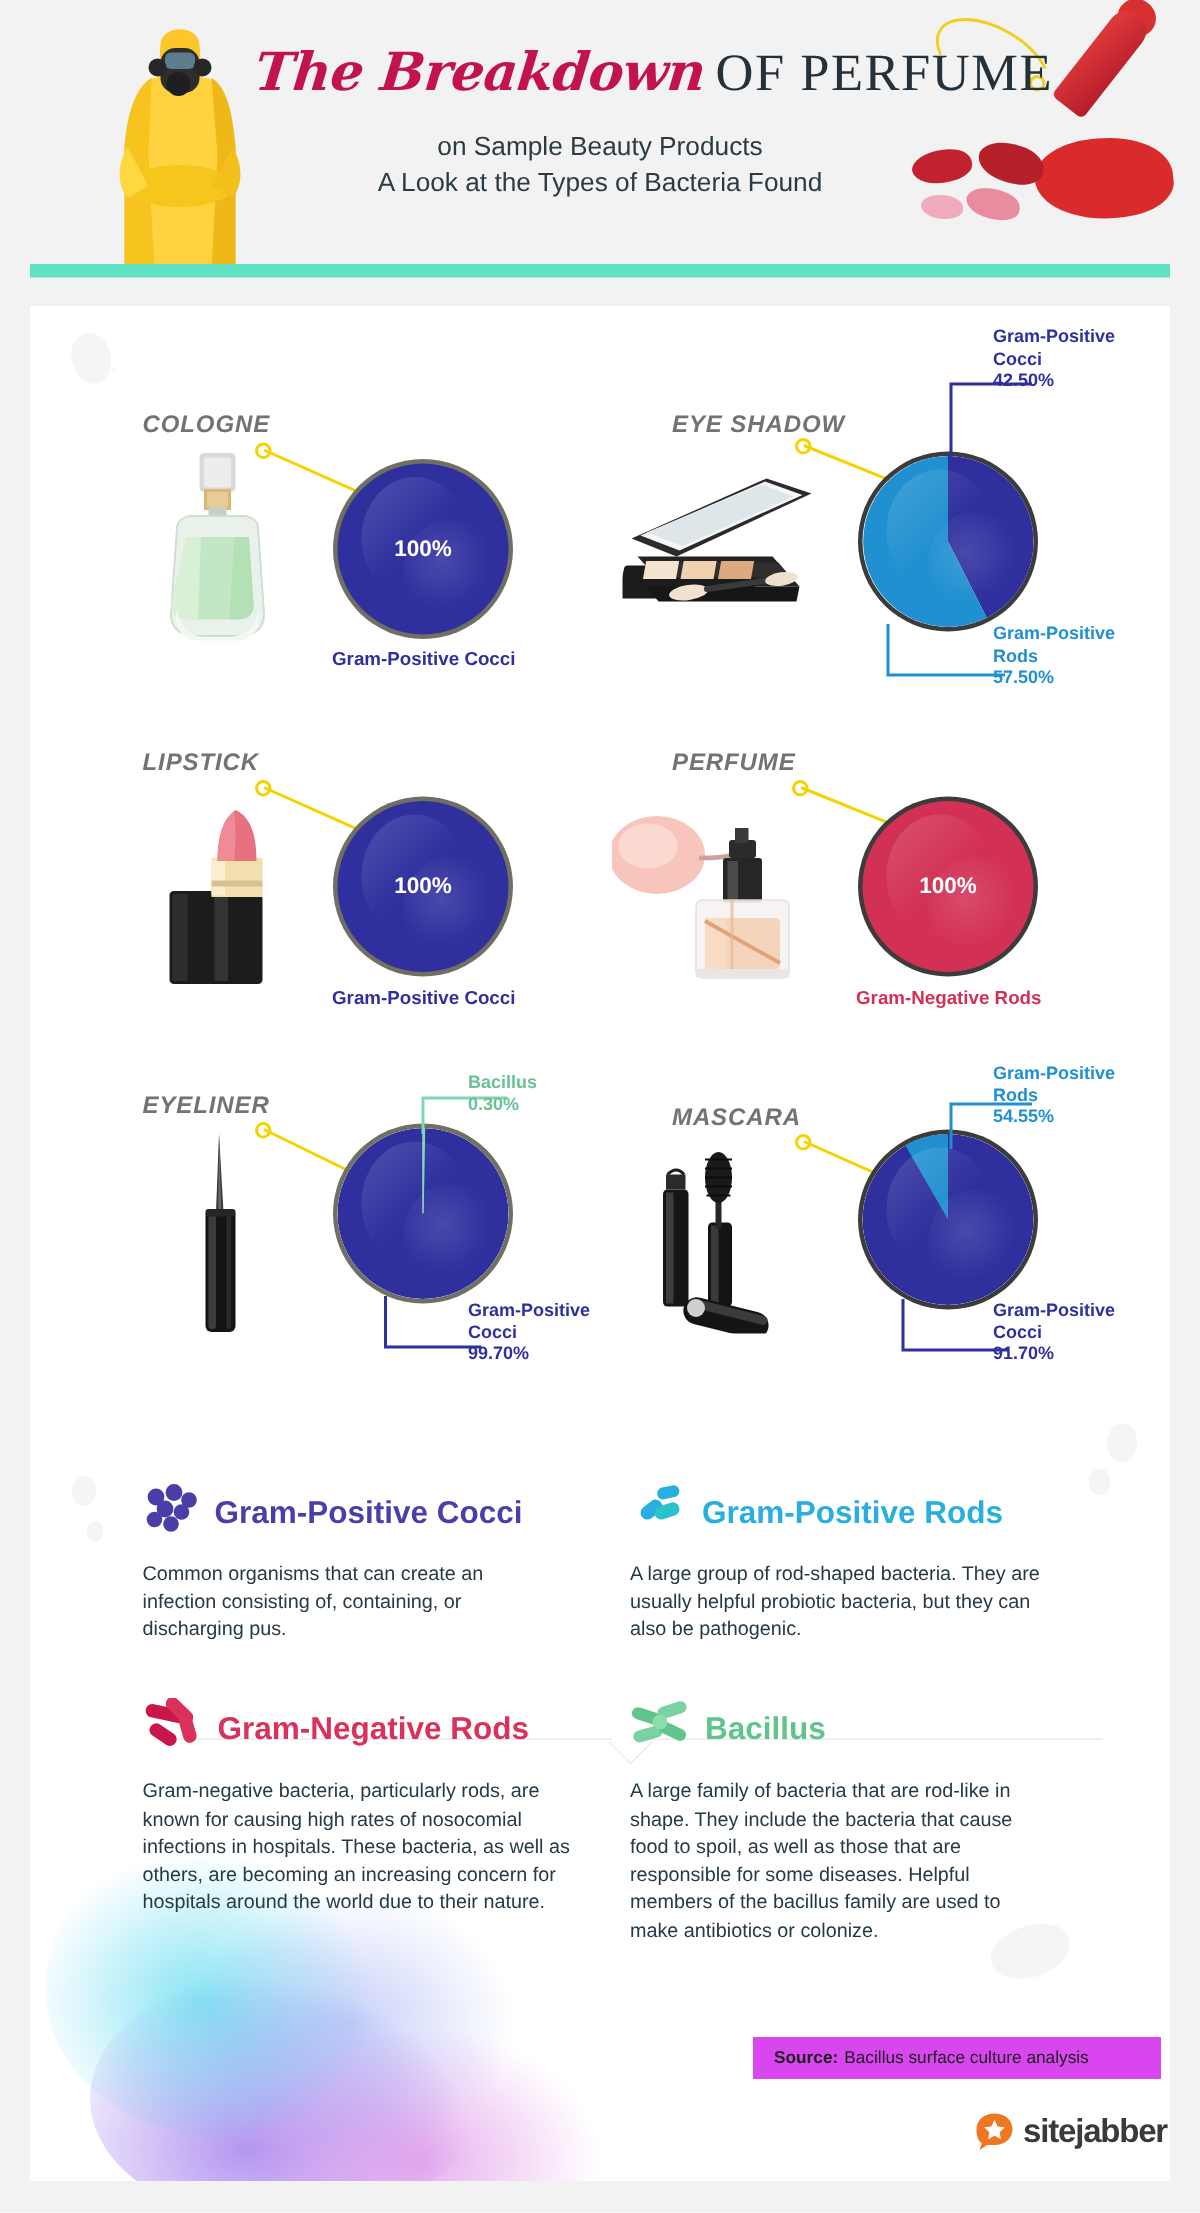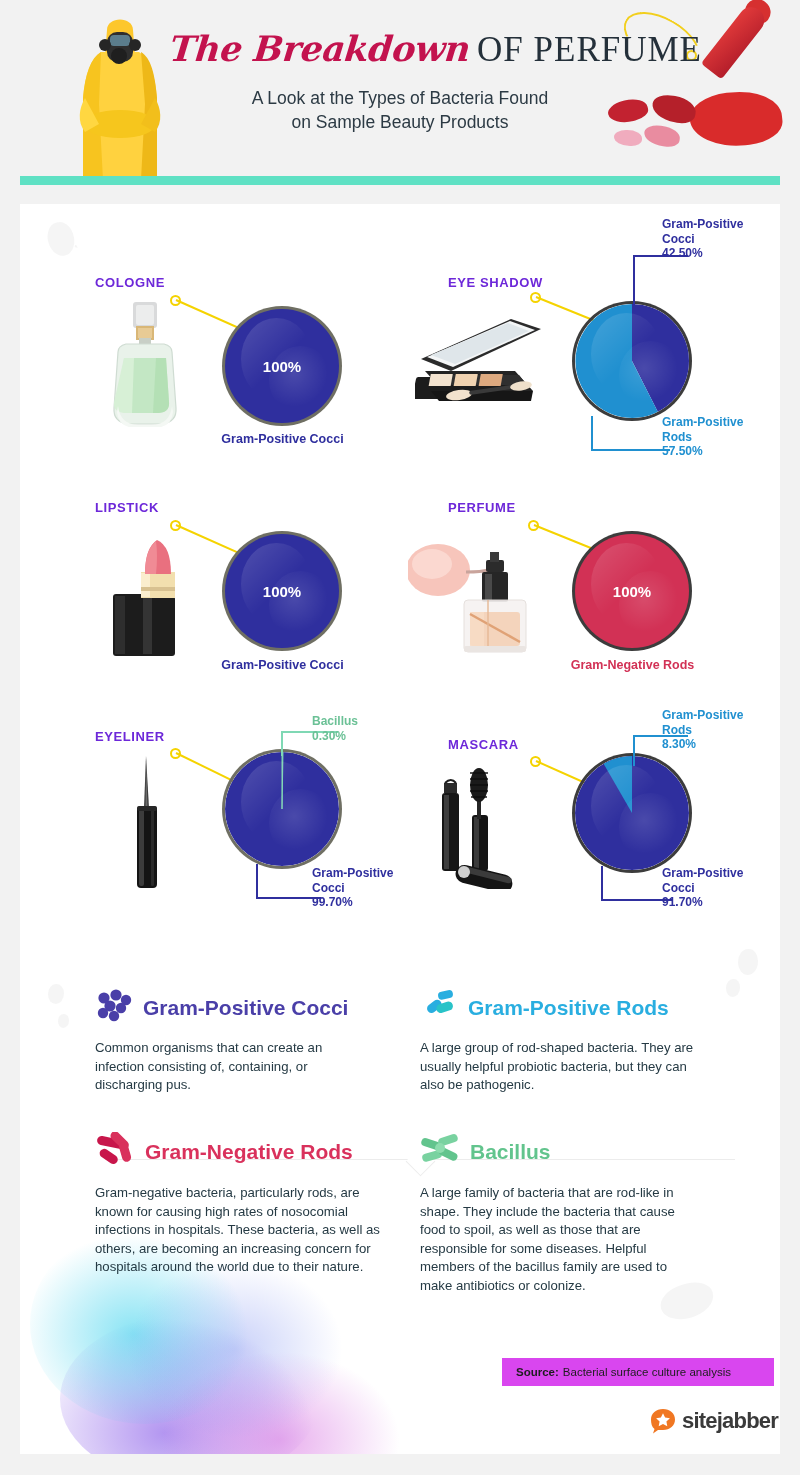--- a/index.html
+++ b/index.html
@@ -56,22 +56,23 @@
   .splash .b4{position:absolute;left:120px;bottom:40px;width:230px;height:190px;border-radius:50%;
     background:radial-gradient(ellipse at 50% 50%, rgba(120,140,240,.40), rgba(120,140,240,0) 66%);}
 
   
   .germ{position:absolute;opacity:.55;}
   .germ-body{width:100%;height:100%;border-radius:50% 45% 52% 48%;background:#ededed;}
 
   
   .prod{position:absolute;}
   .prod-label{
-    font-size:13px;font-weight:bold;color:#6d28d9;letter-spacing:.6px;
+    font-size:16px;font-weight:bold;color:#737373;letter-spacing:.6px;
     font-family:"Liberation Sans",sans-serif;
+    font-style:italic;
   }
   .leader{position:absolute;height:2px;background:#f5d300;transform-origin:0 50%;}
   .leader-dot{position:absolute;width:7px;height:7px;border-radius:50%;border:2px solid #f5d300;background:#fff;}
 
   .pie-wrap{position:absolute;}
   .pie{
     position:relative;border-radius:50%;
     box-shadow:0 0 0 3px #6f6f63;
     overflow:hidden;
   }
@@ -159,22 +160,22 @@
     <div class="smear" style="right:120px;top:126px;width:36px;height:20px;background:#e87a92;opacity:.85;transform:rotate(8deg);"></div>
     <div class="smear" style="right:158px;top:130px;width:28px;height:16px;background:#ef9ab0;opacity:.8;"></div>
     <div class="yellow-swoosh"></div>
     <div class="yellow-dot"></div>
 
     <div class="title-wrap">
       <div class="title-line">
         <span class="t-script">The Breakdown</span><span class="t-serif">OF PERFUME</span>
       </div>
       <div class="subtitle">
+        <div>on Sample Beauty Products</div>
         <div>A Look at the Types of Bacteria Found</div>
-        <div>on Sample Beauty Products</div>
       </div>
     </div>
   </div>
   <div class="teal-bar"></div>
 
   <div class="card">
 
     <div class="germ" style="left:28px;top:18px;width:26px;height:34px;transform:rotate(-18deg);">
       <div class="germ-body"></div>
       <svg width="26" height="34" style="position:absolute;left:0;top:0;">
@@ -432,21 +433,21 @@
           <div class="gloss"></div>
             <div class="gloss2"></div>
         </div>
       </div>
       <svg class="cline" style="left:232px;top:36px;" width="56" height="36">
         <path d="M2 36 L2 6 L56 6" stroke="#2090d0" stroke-width="2" fill="none"></path>
       </svg>
       <div class="callout" style="left:262px;top:14px;width:120px;color:#2090d0;text-align:left;">
         <div>Gram-Positive</div>
         <div>Rods</div>
-        <div>8.30%</div>
+        <div>54.55%</div>
       </div>
       <svg class="cline" style="left:200px;top:172px;" width="72" height="44">
         <path d="M2 0 L2 34 L72 34" stroke="#2f2f9e" stroke-width="2" fill="none"></path>
       </svg>
       <div class="callout" style="left:262px;top:172px;width:120px;color:#2f2f9e;text-align:left;">
         <div>Gram-Positive</div>
         <div>Cocci</div>
         <div>91.70%</div>
       </div>
     </div>
@@ -517,21 +518,21 @@
           <span class="leg-title" style="color:#62c48d;">Bacillus</span>
         </div>
         <div class="leg-desc" style="width:280px;">A large family of bacteria that are rod-like in shape. They include the bacteria that cause food to spoil, as well as those that are responsible for some diseases. Helpful members of the bacillus family are used to make antibiotics or colonize.</div>
       </div>
 
     </div>
   </div>
 
   <div class="source">
     <b>Source:</b>
-    <span>Bacterial surface culture analysis</span>
+    <span>Bacillus surface culture analysis</span>
   </div>
 
   <div class="logo">
     <span class="logo-mark">
       <svg width="26" height="26" viewBox="0 0 26 26">
         <path d="M13 1 C20 1 25 5.5 25 11.5 C25 17.5 20 22 13 22 L8 22 L3 25.5 L4.5 21 C1.8 19 1 15.4 1 11.5 C1 5.5 6 1 13 1 Z" fill="#f07722"></path>
         <path d="M13 5.2 L15.1 9.6 L19.9 10.2 L16.4 13.5 L17.3 18.2 L13 15.9 L8.7 18.2 L9.6 13.5 L6.1 10.2 L10.9 9.6 Z" fill="#ffffff"></path>
       </svg>
     </span>
     <span class="logo-text">sitejabber</span>

